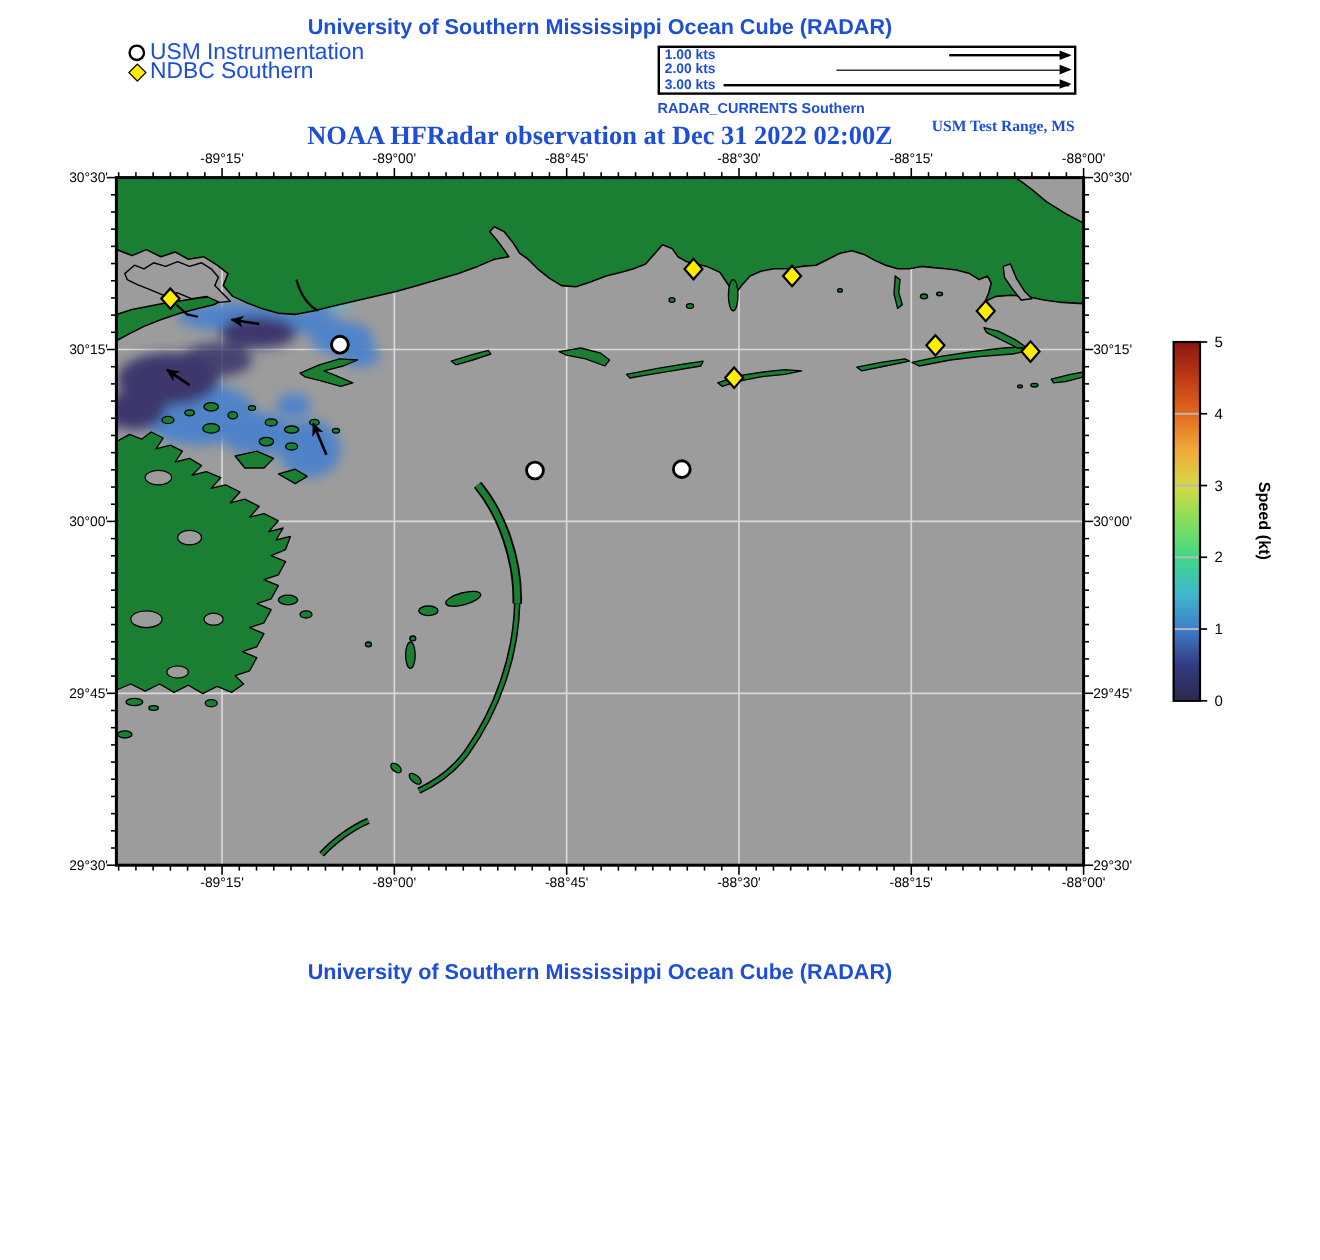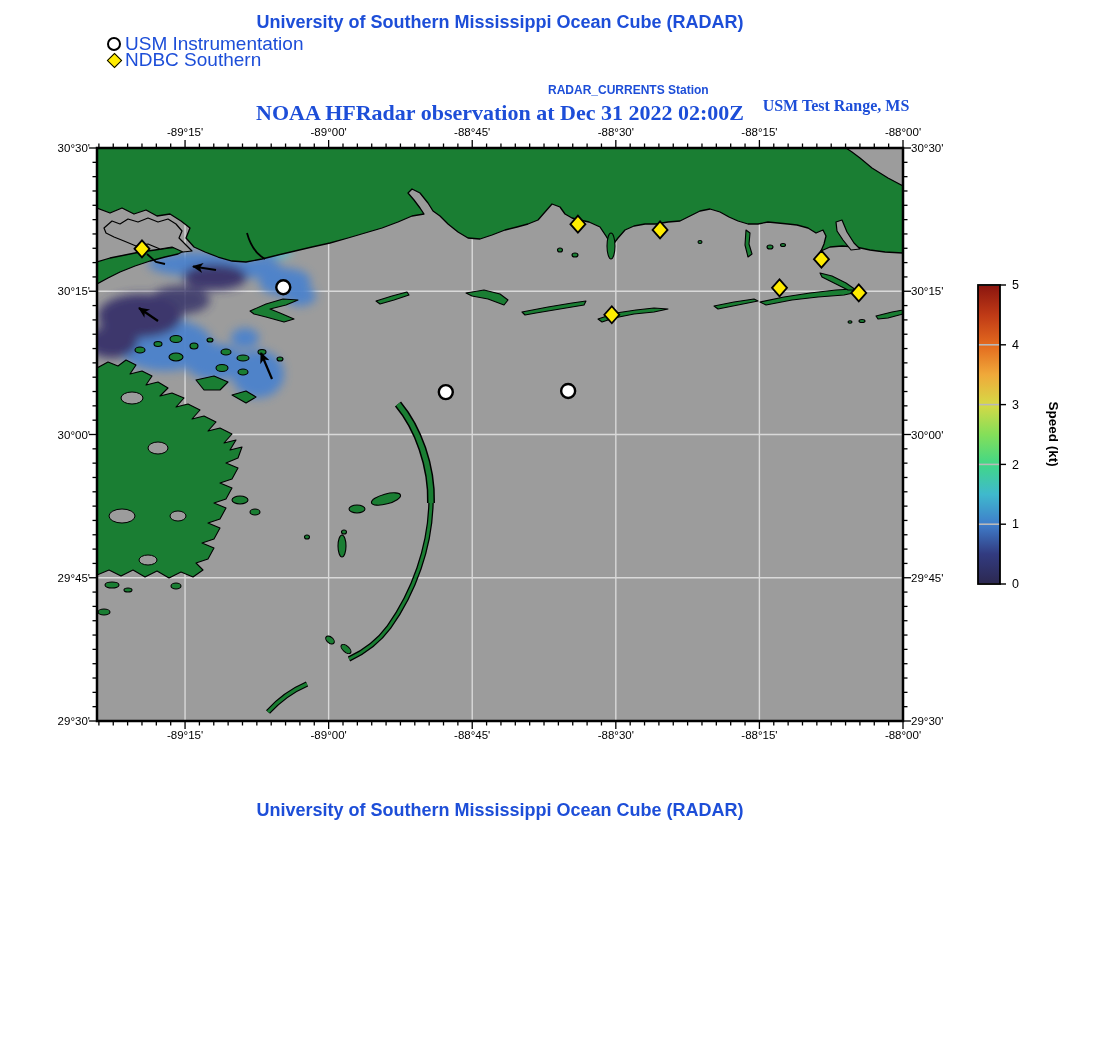--- a/index.html
+++ b/index.html
@@ -1,21 +1,21 @@
 <!DOCTYPE html>
 <html><head>
 <meta charset="utf-8">
 <style>
   html,body{margin:0;padding:0;background:#fff;}
   .page{position:relative;width:1100px;height:1050px;background:#fff;overflow:hidden;
         font-family:"Liberation Sans",sans-serif;color:#1d4ed8;}
   .abs{position:absolute;white-space:nowrap;}
   .title-main{font-size:18px;font-weight:bold;transform:translateX(-50%);}
   .title-serif{font-family:"Liberation Serif",serif;font-size:22px;font-weight:bold;transform:translateX(-50%);}
-  .range-serif{font-family:"Liberation Serif",serif;font-size:16px;font-weight:bold;transform:translateX(-50%);}
+  .range-serif{font-family:"Liberation Serif",serif;font-size:13px;font-weight:bold;transform:translateX(-50%);}
   .legend{left:106px;top:36px;}
   .legend-row{display:flex;align-items:center;height:16px;}
   .lg-marker{width:16px;display:flex;justify-content:center;align-items:center;}
   .lg-circle{width:10px;height:10px;border:2px solid #000;border-radius:50%;background:#fff;}
   .lg-diamond{width:9px;height:9px;border:1.6px solid #000;background:#ffec00;transform:rotate(45deg);}
   .lg-label{font-size:19px;font-weight:normal;margin-left:3px;}
   .vecbox{left:548px;top:38px;width:349px;height:41px;border:2px solid #000;box-sizing:border-box;}
   .vecrow{position:relative;height:12.3px;}
   .veclabel{position:absolute;left:4px;top:0;font-size:11.5px;font-weight:bold;line-height:12.5px;}
   .vecarrow{position:absolute;right:4px;top:5.4px;height:1.6px;background:#000;}
@@ -39,21 +39,35 @@
       <span class="lg-label">USM Instrumentation</span>
     </div>
     <div class="legend-row">
       <span class="lg-marker">
           <span class="lg-diamond"></span>
         </span>
       <span class="lg-label">NDBC Southern</span>
     </div>
   </div>
 
-  <div class="abs veccaption">RADAR_CURRENTS Station</div>
+  <div class="abs vecbox">
+    <div class="vecrow">
+      <span class="veclabel">1.00 kts</span>
+      <span class="vecarrow" id="vecarrow0" style="width: 100px;"></span>
+    </div>
+    <div class="vecrow">
+      <span class="veclabel">2.00 kts</span>
+      <span class="vecarrow" id="vecarrow1" style="width: 194px;"></span>
+    </div>
+    <div class="vecrow">
+      <span class="veclabel">3.00 kts</span>
+      <span class="vecarrow" id="vecarrow2" style="width: 288px;"></span>
+    </div>
+  </div>
+  <div class="abs veccaption">RADAR_CURRENTS Southern</div>
 
   <div class="abs title-serif" style="left:500px;top:100px;">NOAA HFRadar observation at Dec 31 2022 02:00Z</div>
   <div class="abs range-serif" style="left:836px;top:97px;">USM Test Range, MS</div>
 
   <svg id="mapsvg" width="1100" height="1050" viewBox="0 0 1100 1050" style="position:absolute;left:0;top:0;">
     <defs>
       <clipPath id="mapclip">
           <rect x="97" y="148" width="806" height="573"></rect>
         </clipPath>
       <filter id="fblur" x="-40%" y="-40%" width="180%" height="180%">

